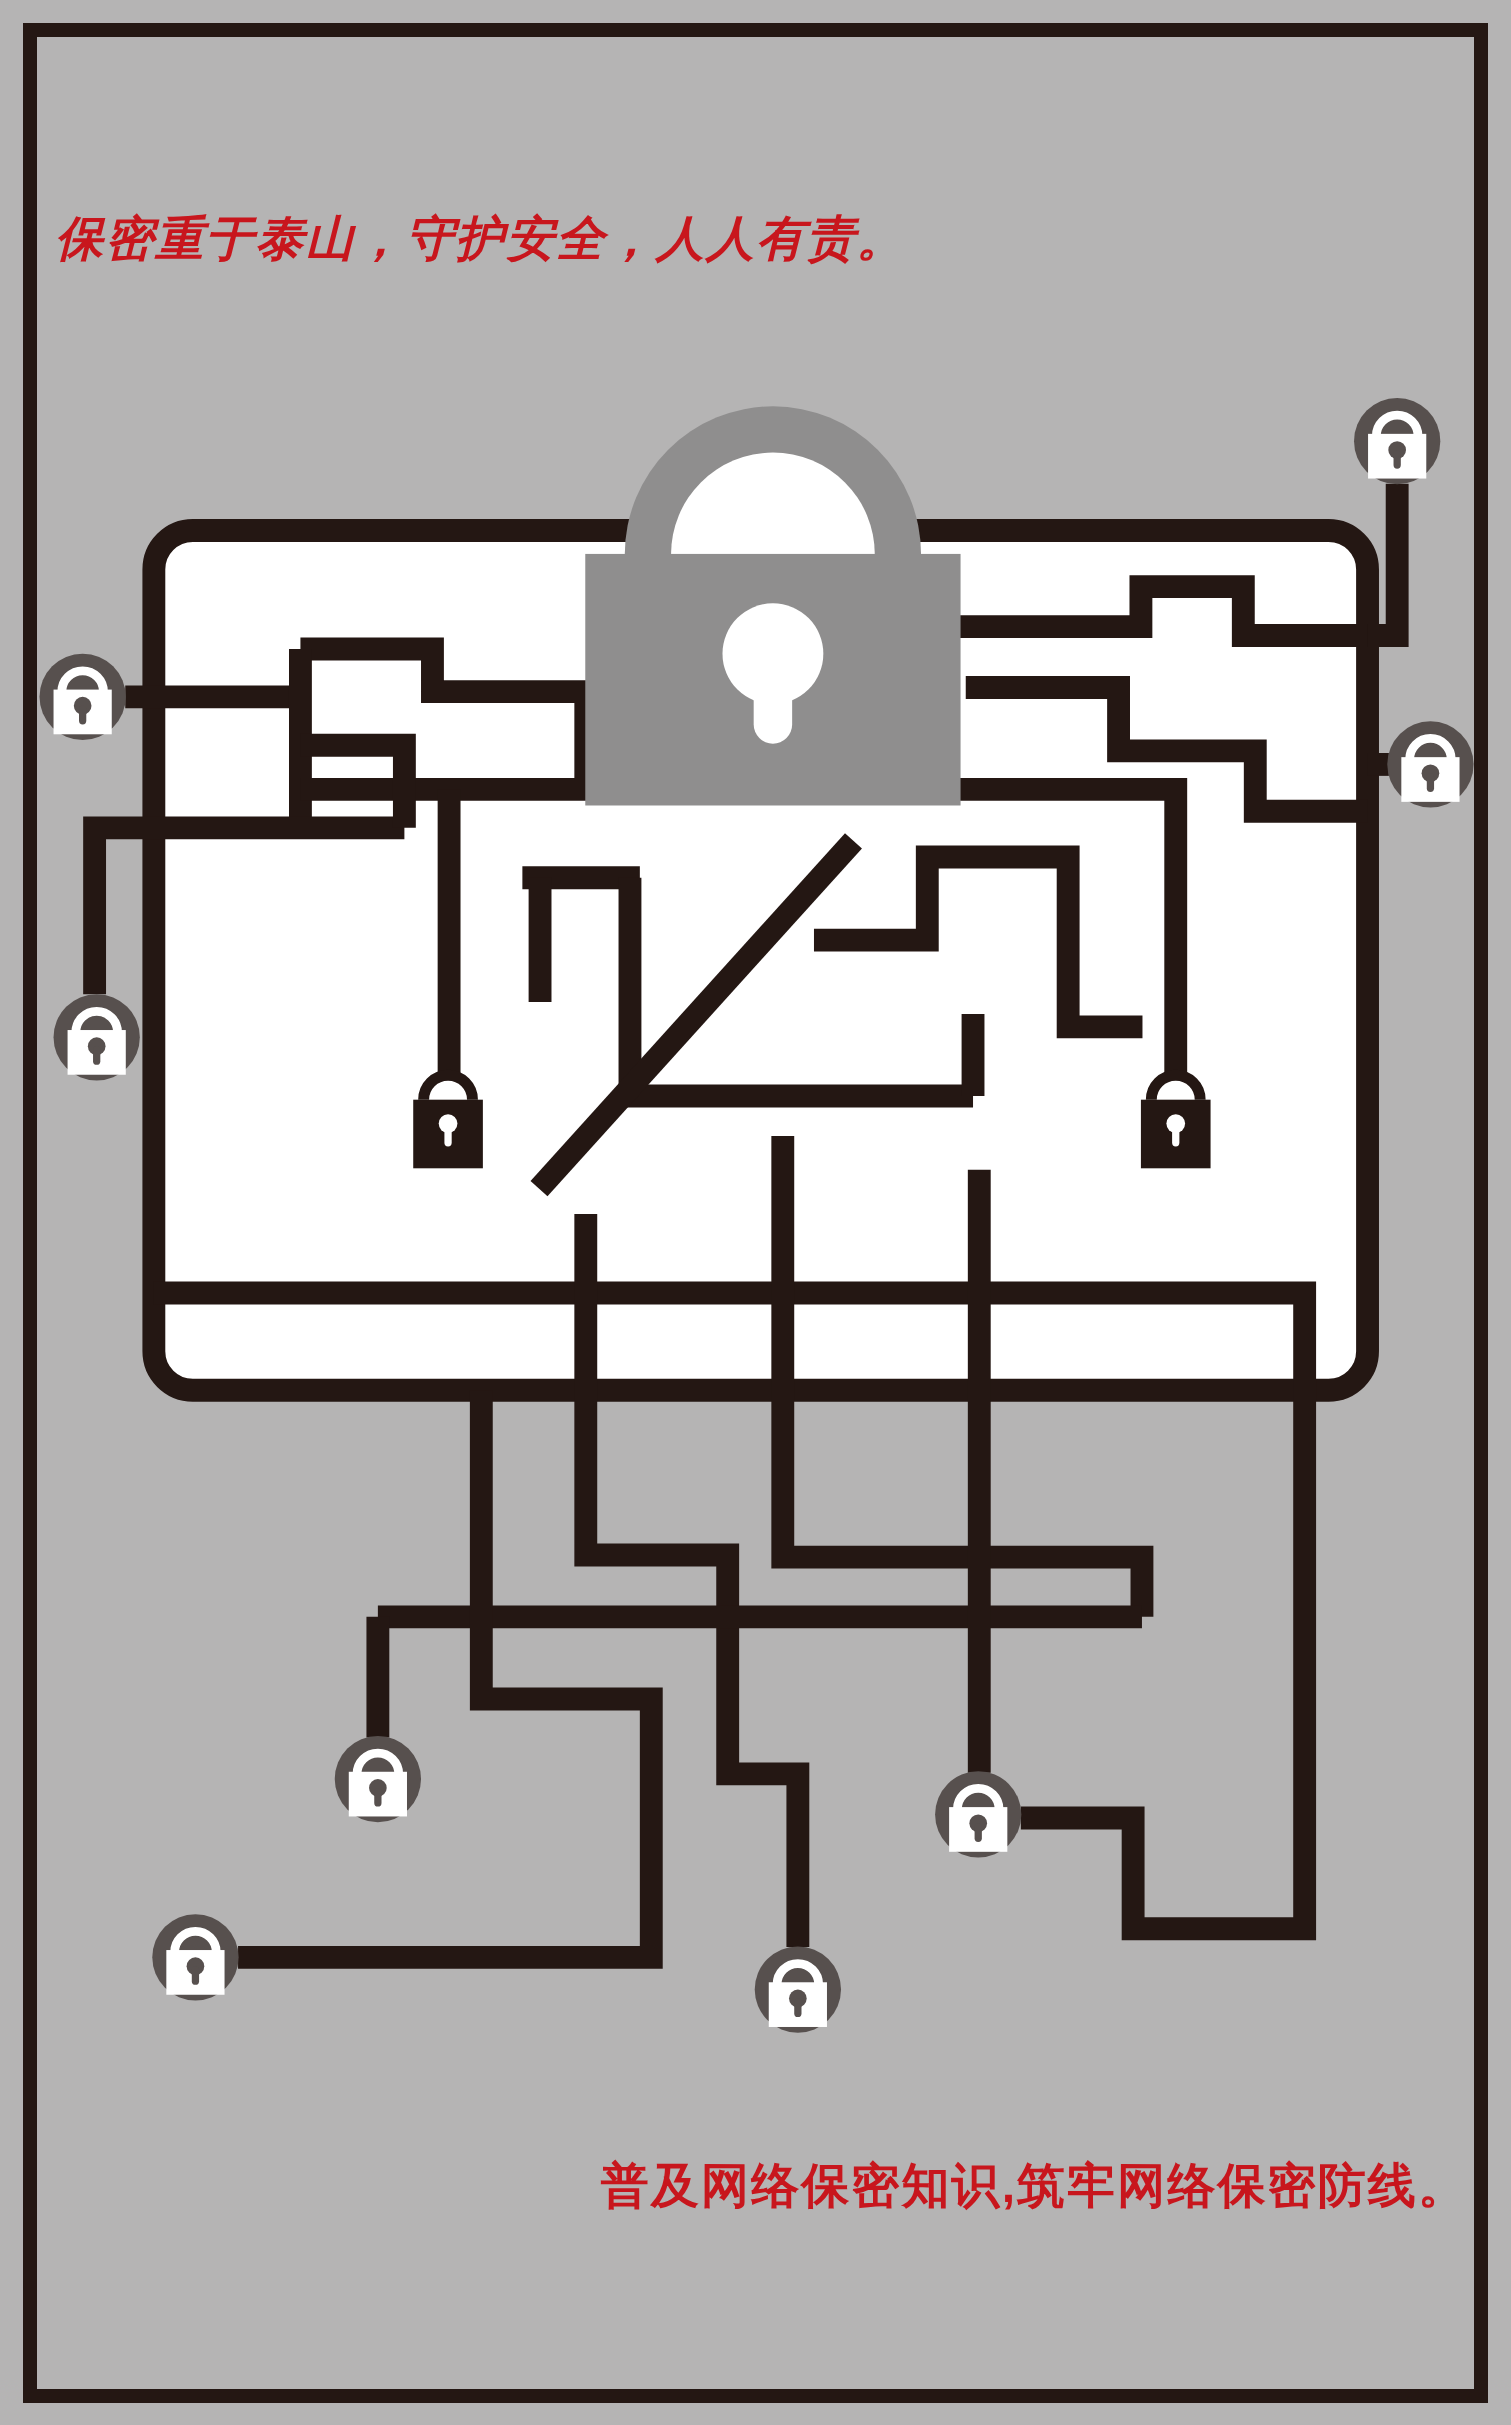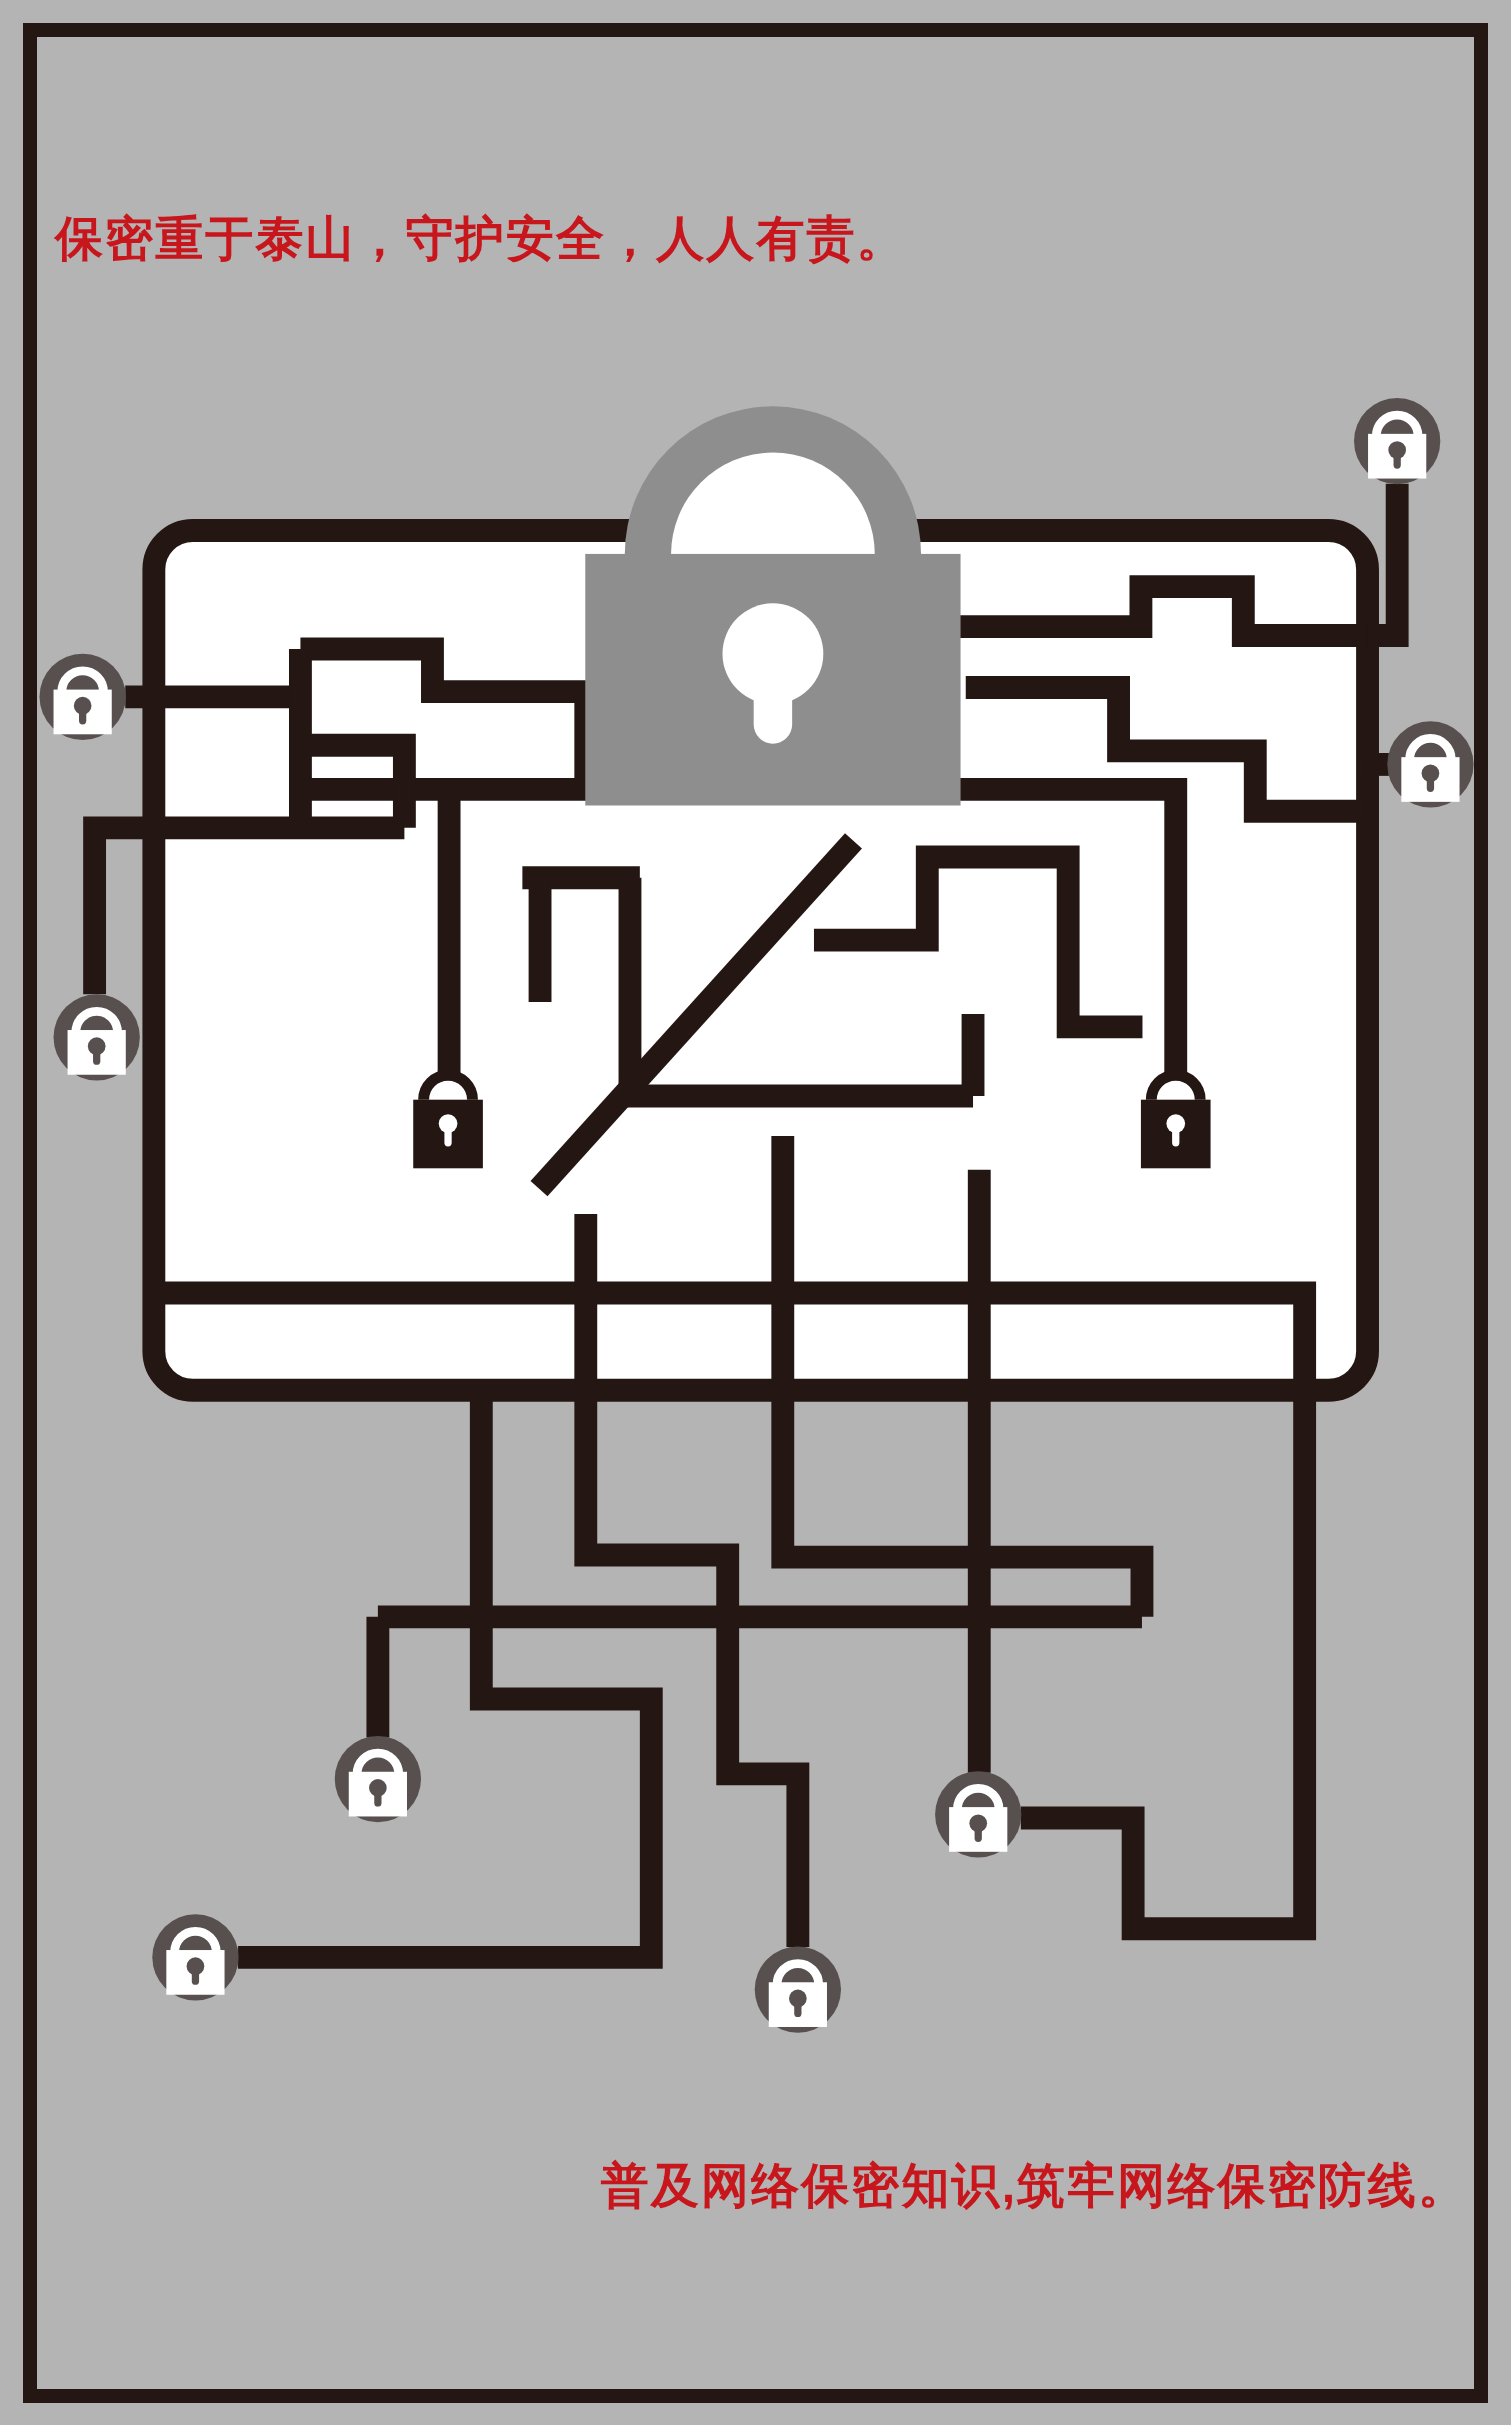--- a/index.html
+++ b/index.html
@@ -17,21 +17,21 @@
   }
   .slogan{
     position:absolute;
     color:#c8161d;
     font-size:48px;
     font-weight:bold;
     letter-spacing:2.1px;
     line-height:1.15;
     white-space:nowrap;
   }
-  #top-slogan{left:55px;top:211px;}
+  #top-slogan{left:55px;top:211px;font-style:italic;}
   #bottom-slogan{right:43px;top:2158px;margin-left:48px;}
   svg{position:absolute;left:0;top:0;}
 </style>
 </head>
 <body>
 
 <div id="poster">
 
   <div id="frame"></div>
 

